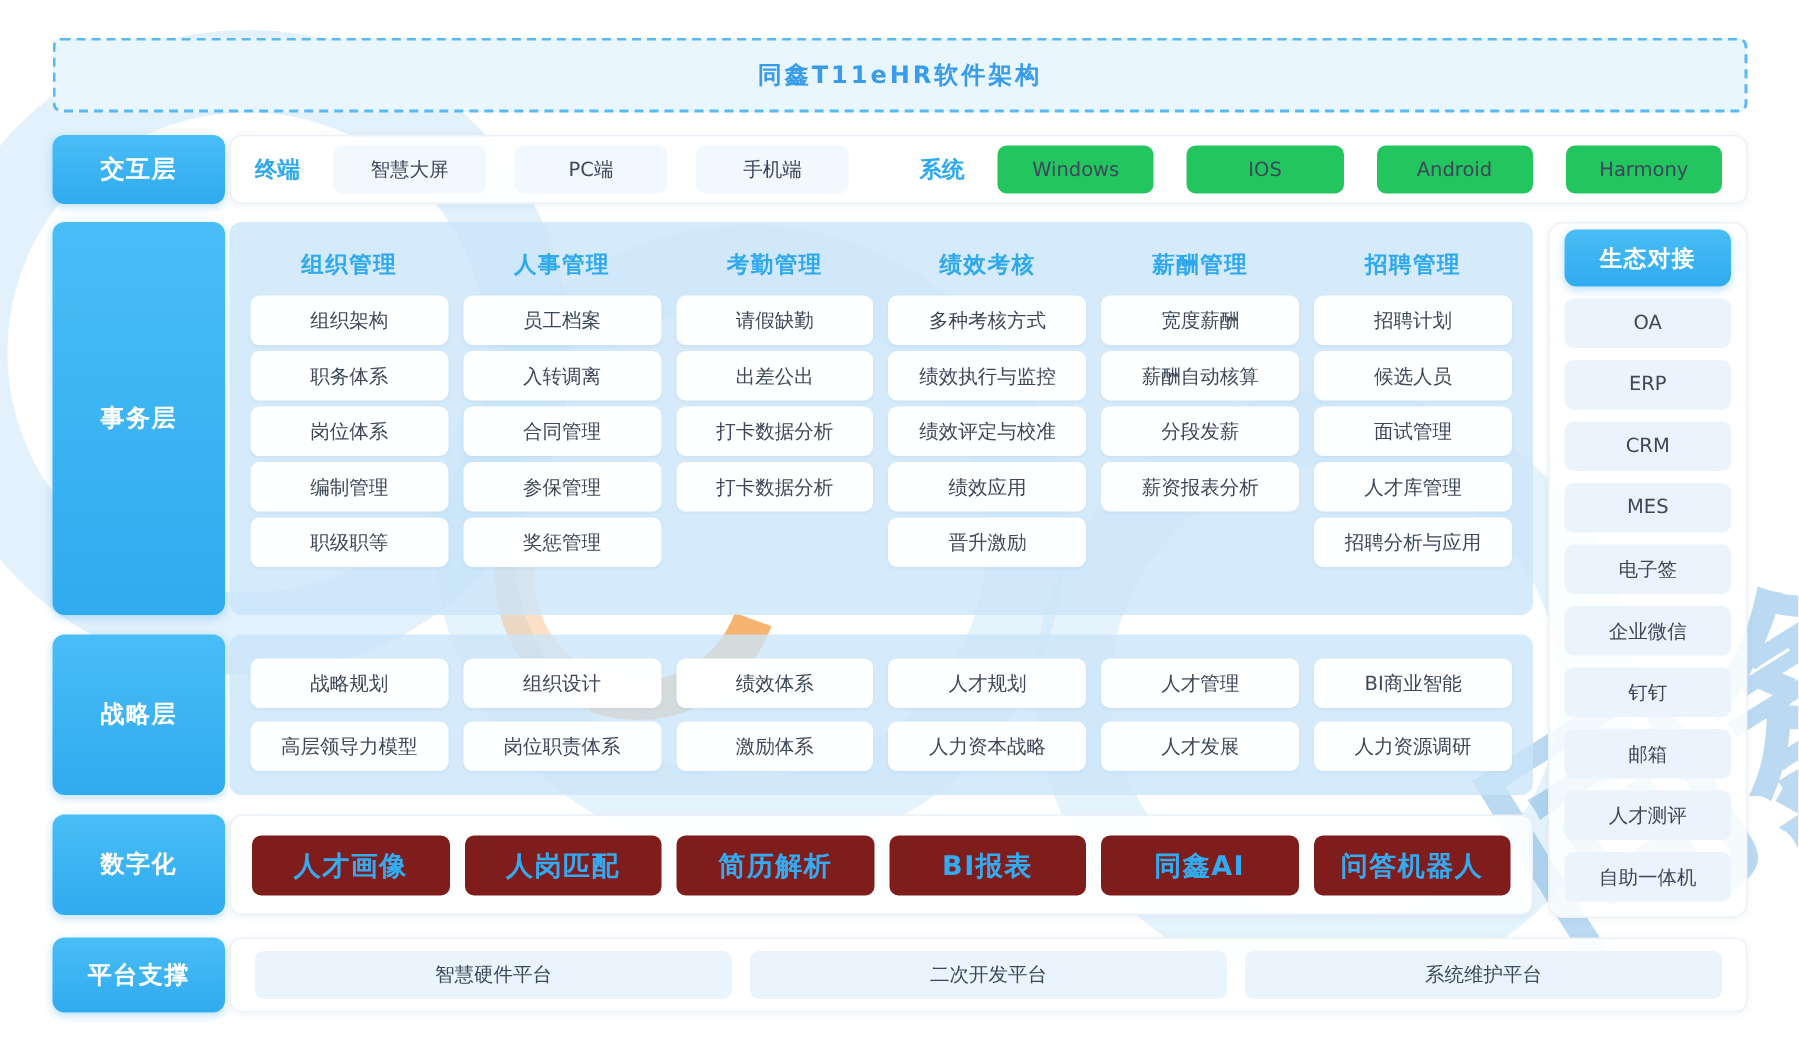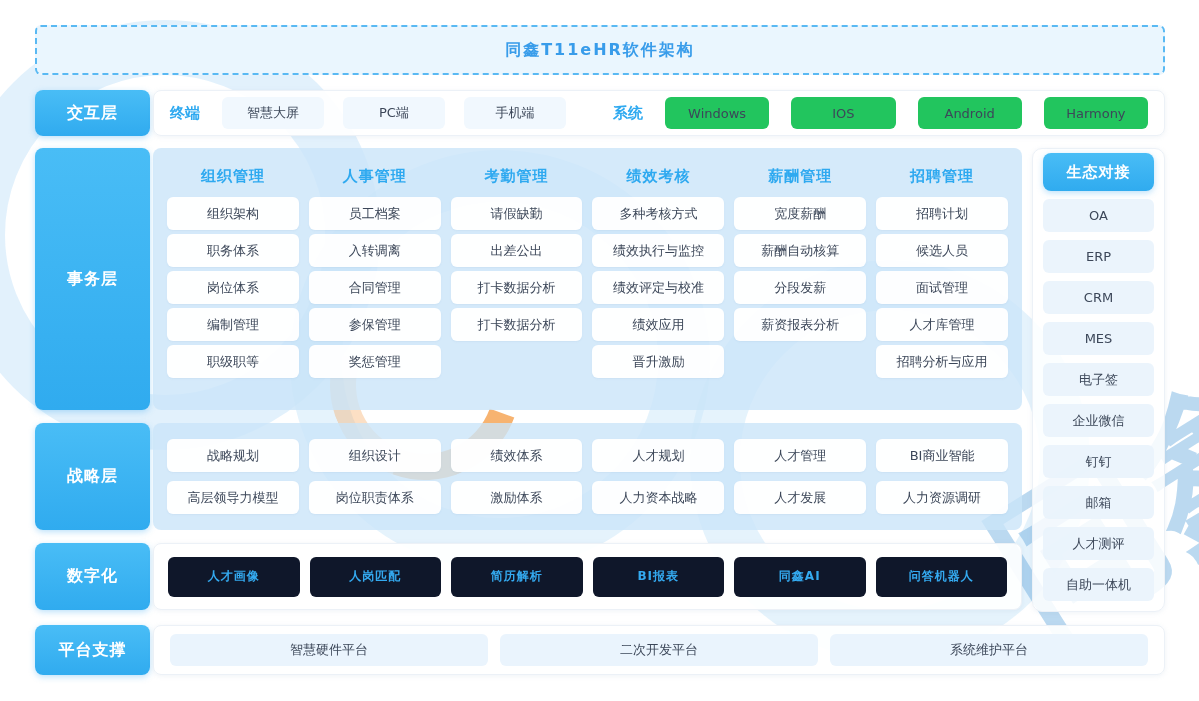--- a/index.html
+++ b/index.html
@@ -56,21 +56,21 @@
 
   
   .row-strategy { left:35px; top:423px; width:987px; height:107px; display:flex; }
   .strategy-card { display:flex; flex-direction:column; justify-content:center; gap:9px; padding:0 14px; }
   .s-row { display:flex; gap:10px; }
   .s-row .chip-white { flex:1; min-width:0; }
 
   
   .row-digital { left:35px; top:543px; width:987px; height:67px; display:flex; }
   .digital-card { display:flex; align-items:center; gap:10px; padding:0 14px; }
-  .d-chip { flex:1; height:40px; background:#0f172a; color:#34AAF0; font-weight:bold; font-size:12px; letter-spacing:1px; }
+  .d-chip { flex:1; height:40px; background:#7f1d1d; color:#34AAF0; font-weight:bold; font-size:18px; letter-spacing:1px; }
 
   
   .sidebar { left:1032px; top:148px; width:133px; height:464px; border-radius:10px;
              background:rgba(255,255,255,0.85); border:1px solid #ECF1F7;
              box-shadow:0 1px 5px rgba(140,170,200,0.14);
              display:flex; flex-direction:column; padding:4px 10px 10px; }
   .eco-header { height:42px; border-radius:8px; background:linear-gradient(180deg,#49BDF6,#30ABEF);
                 color:#fff; font-weight:bold; font-size:15px; letter-spacing:1px;
                 display:flex; align-items:center; justify-content:center; margin-bottom:8px;
                 box-shadow:0 2px 6px rgba(62,170,240,0.35); }

